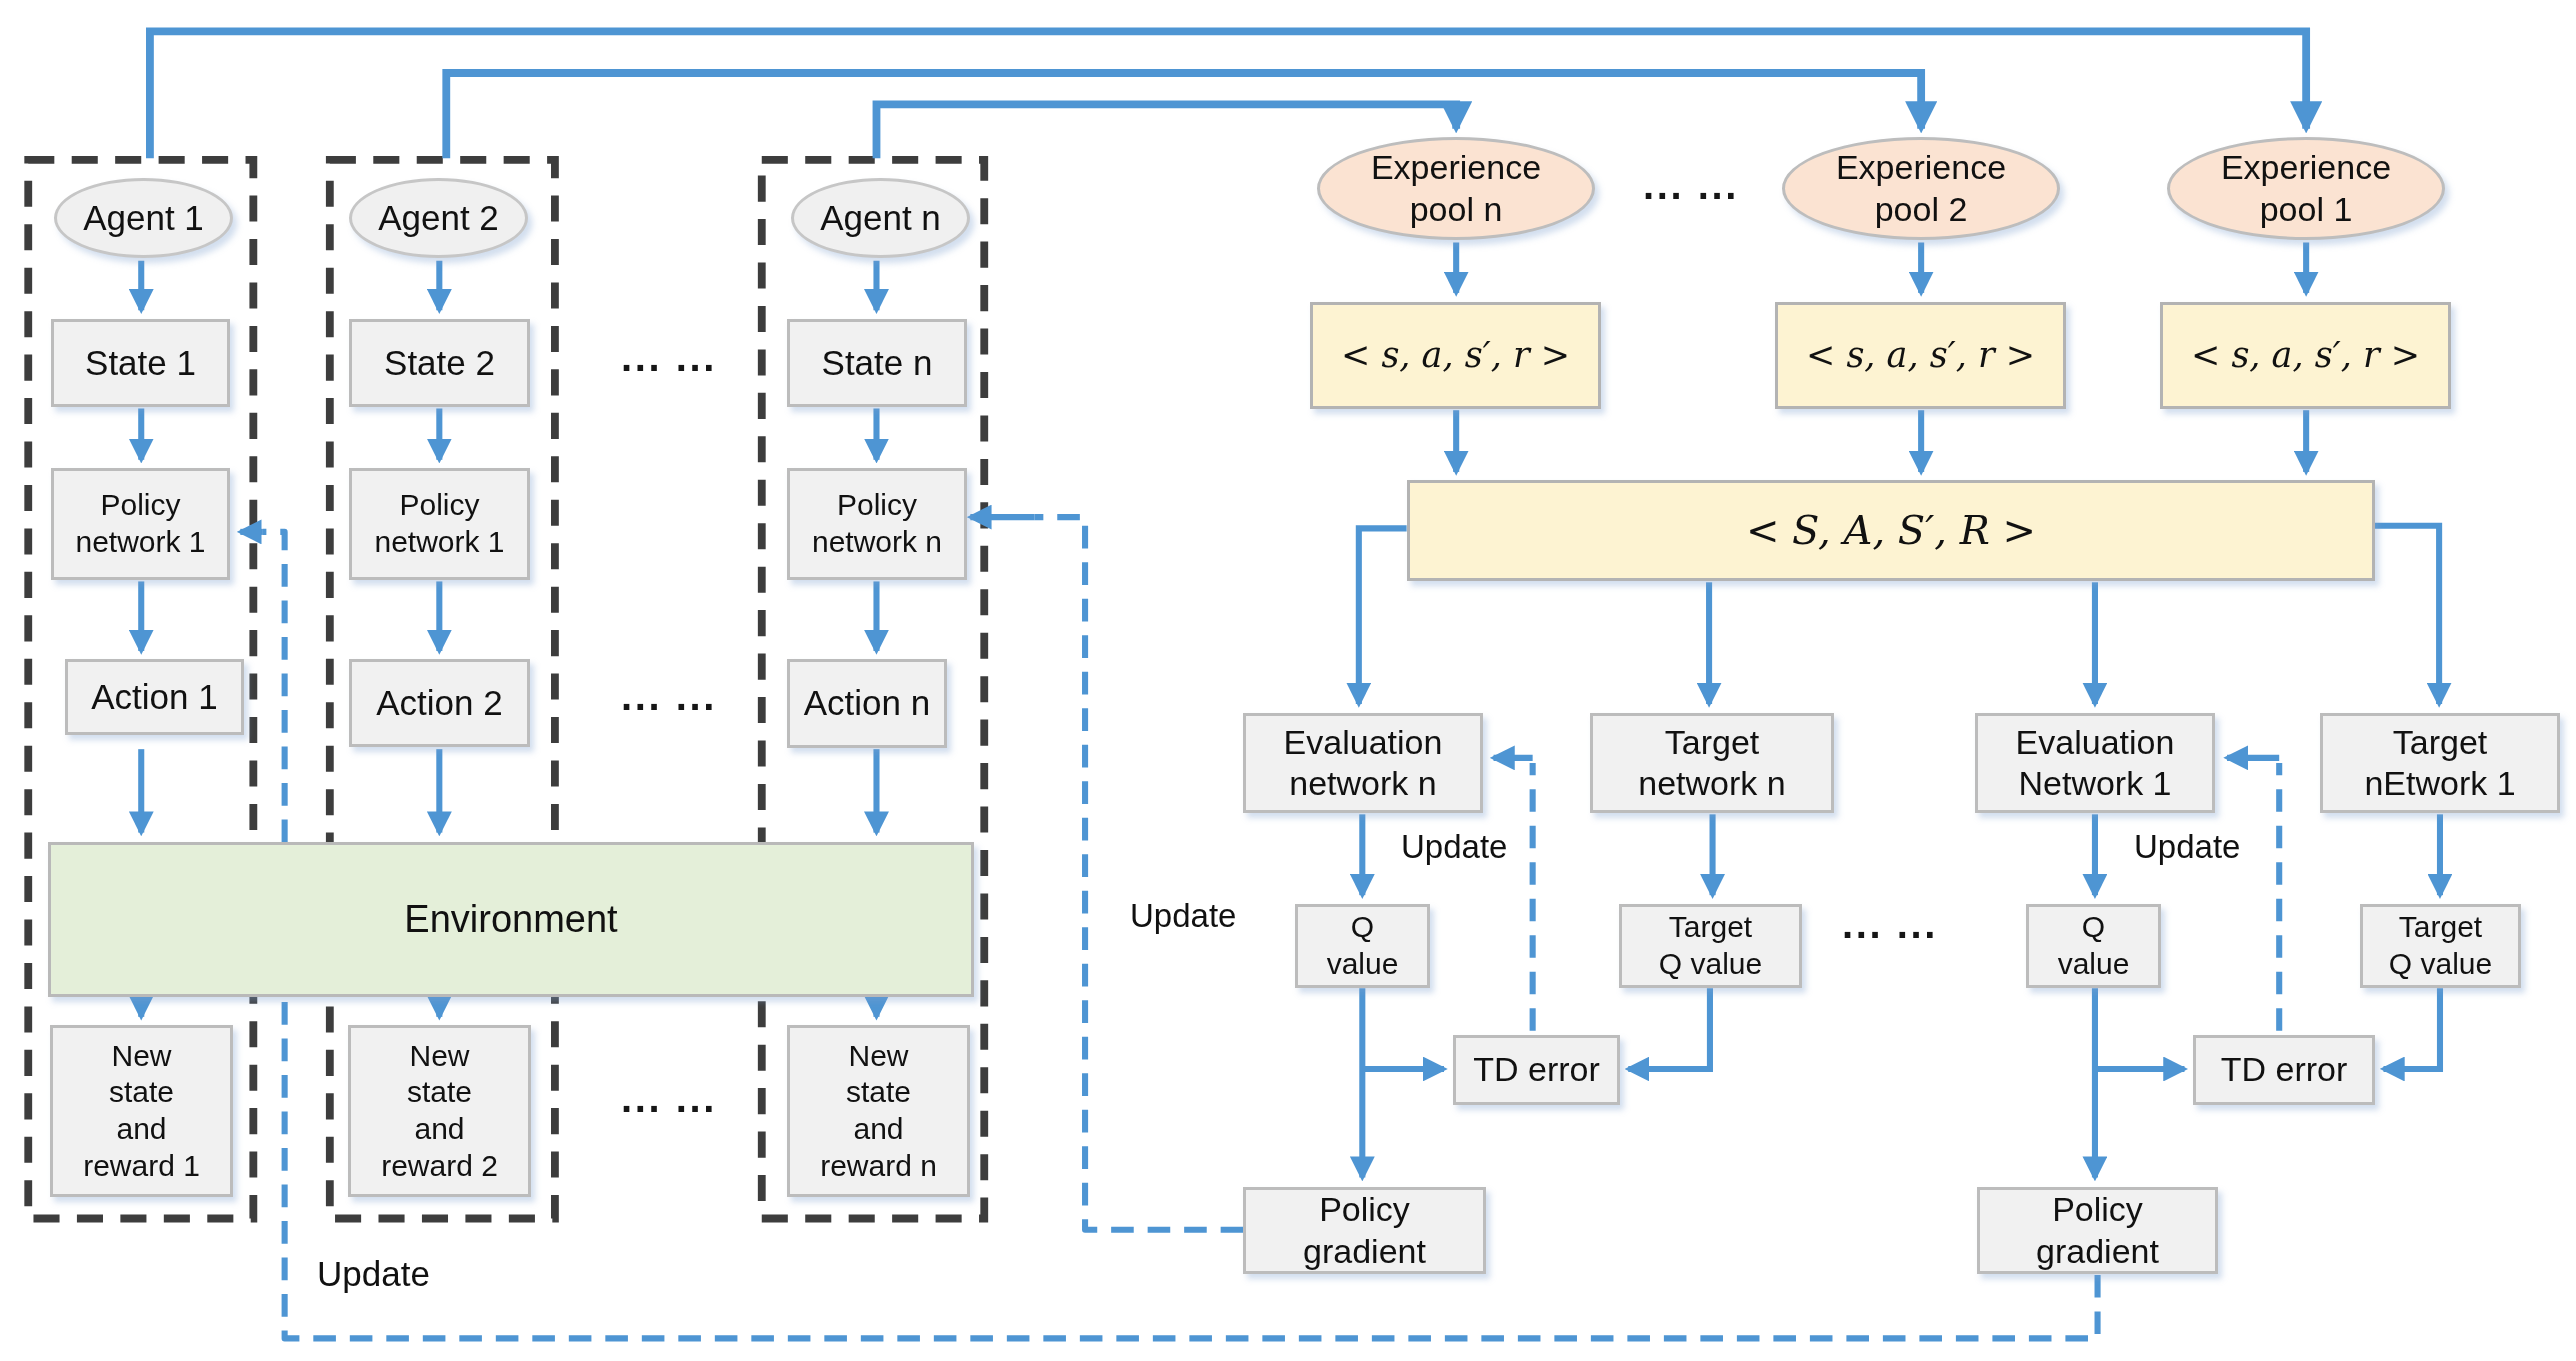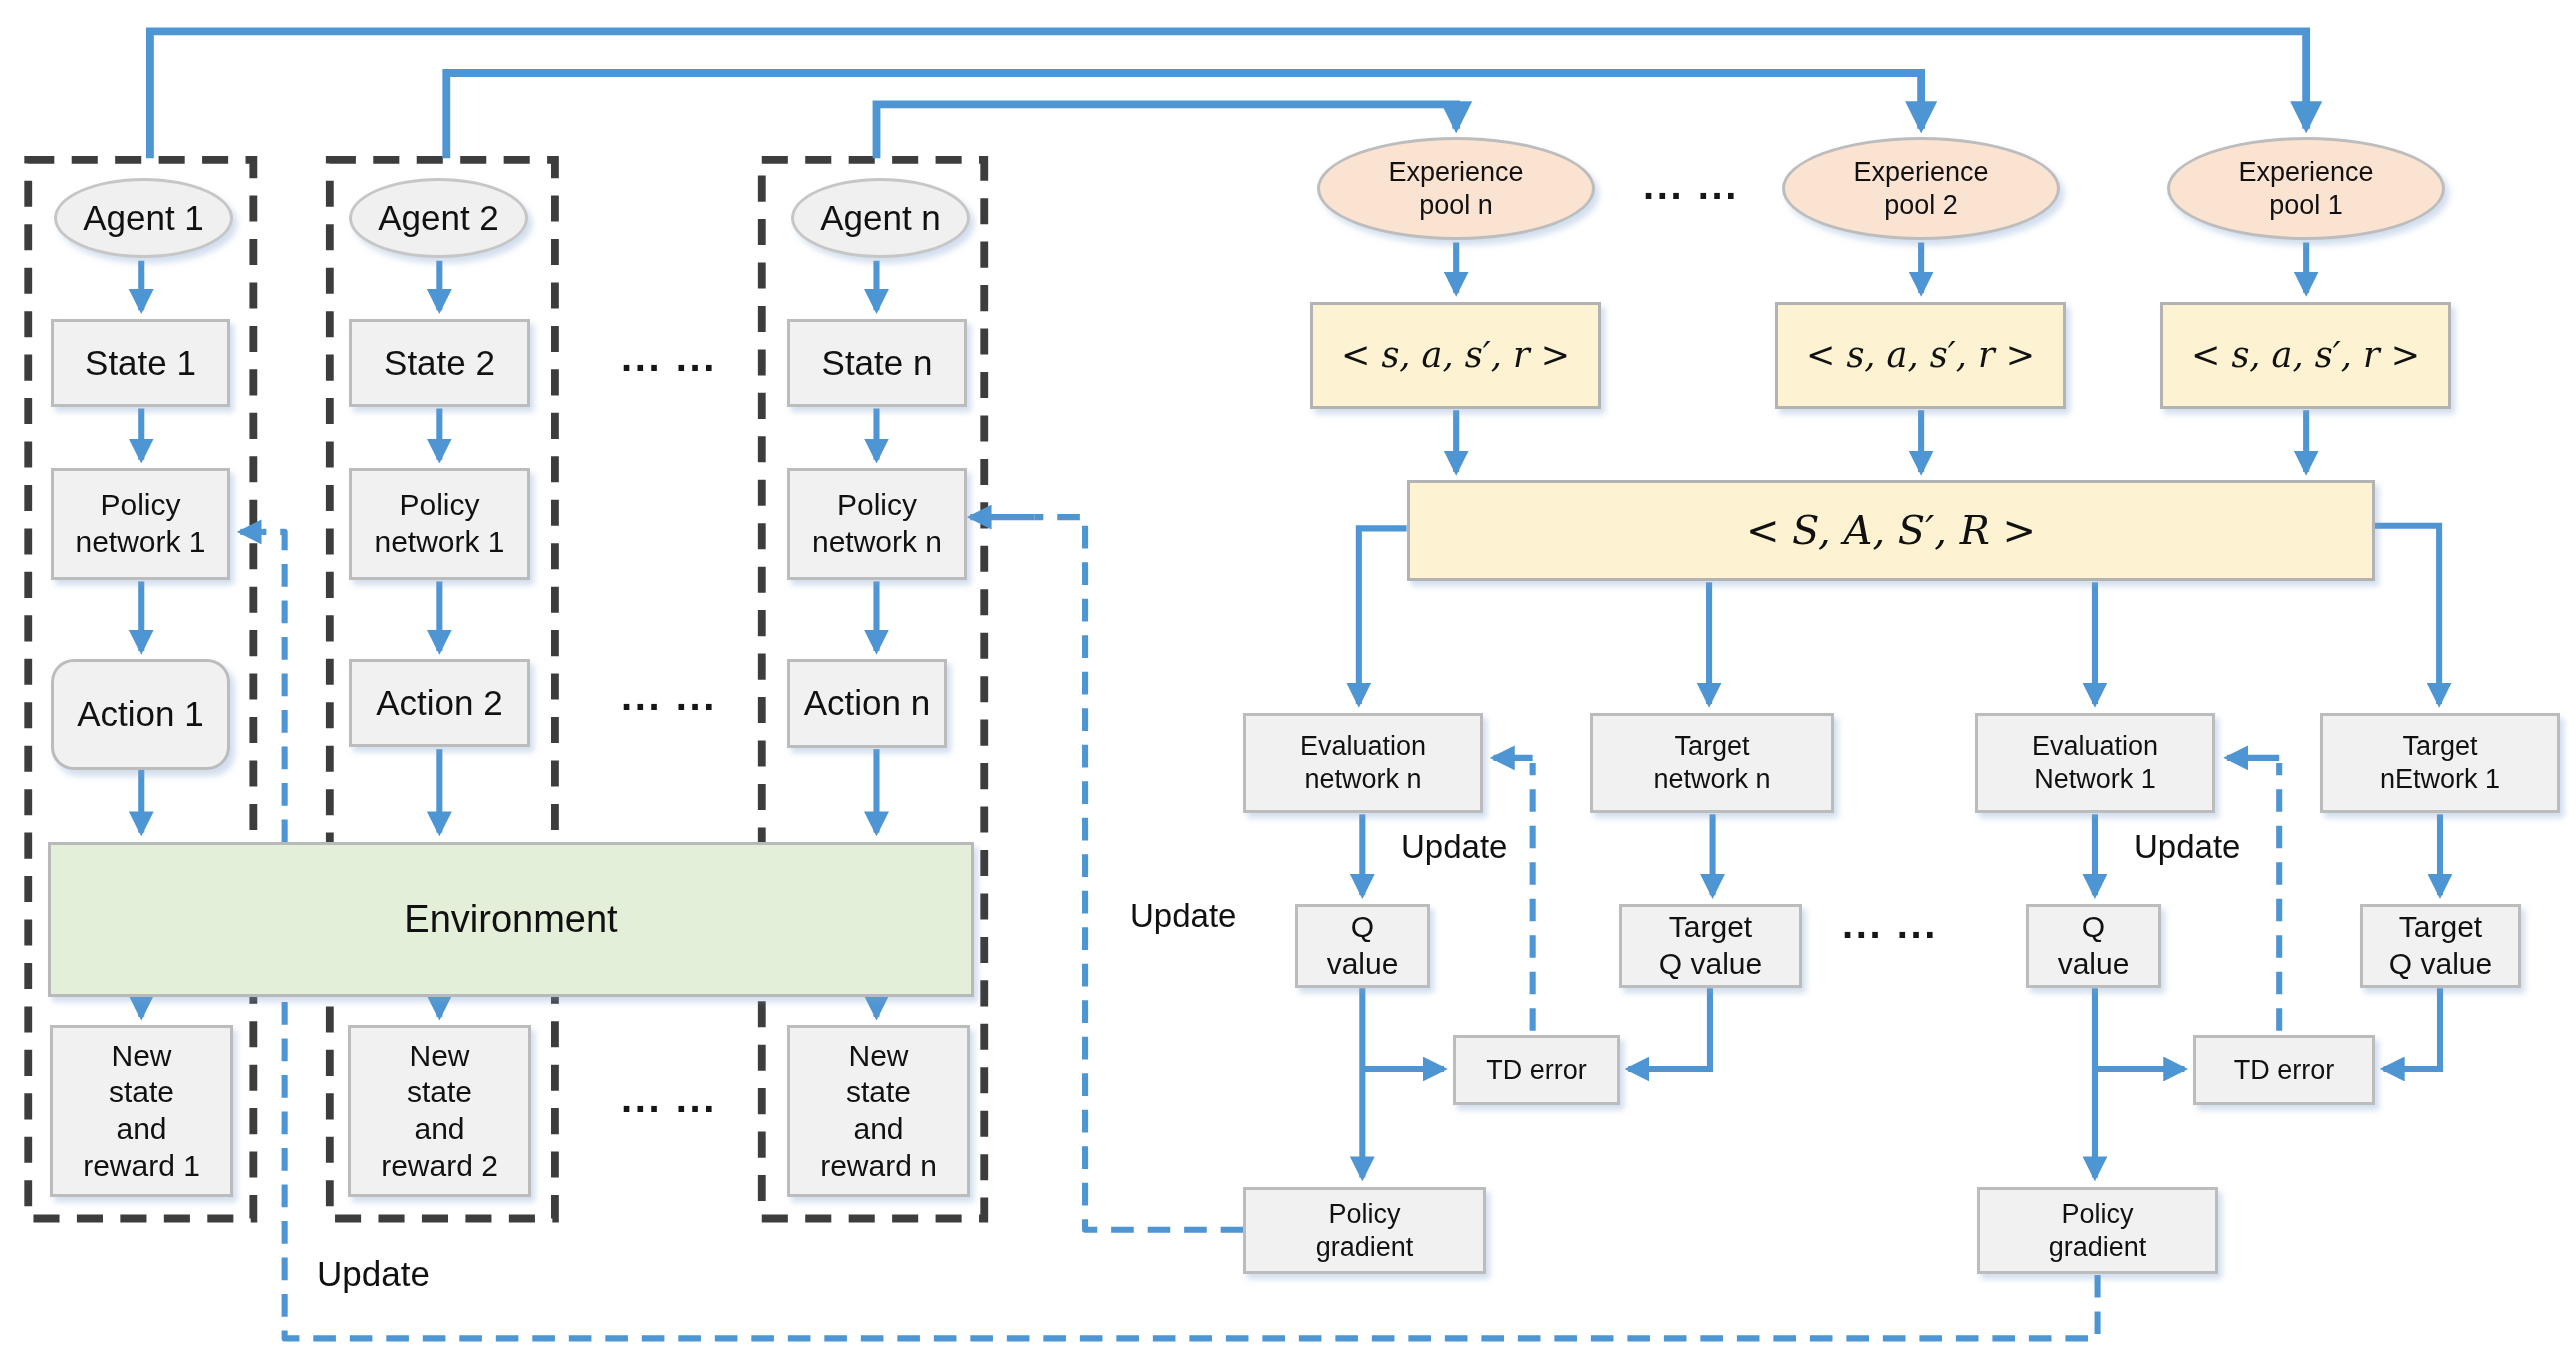--- a/index.html
+++ b/index.html
@@ -14,21 +14,21 @@
     font-size:33px;line-height:1.22;
     box-shadow:4.3px 5.2px 6px rgba(125,160,205,0.35);
   }
   .ellipse{border-radius:50%;border-color:#c6c6c6;background:#f0f0f0;}
   .peach{background:#fbe3d2;border-color:#bdbdbd;}
   .yellow{background:#fdf3d2;border-color:#b3b3b3;}
   .green{background:#e4efd9;border-color:#b9b9b9;}
   .math{font-family:"DejaVu Serif", serif;font-style:italic;font-size:35px;}
   .bigmath{font-family:"DejaVu Serif", serif;font-style:italic;font-size:40px;}
   .f34{font-size:30px;}
-  .f36{font-size:27px;}
+  .f36{font-size:34px;}
   .f40{font-size:35px;}
   .f44{font-size:38px;}
   .lbl{position:absolute;color:#111;font-size:33px;white-space:pre-line;}
   .dots{position:absolute;color:#161616;font-weight:bold;font-size:40px;
         letter-spacing:2.6px;text-align:center;white-space:pre-line;}
 </style>
 </head>
 <body>
 
 <div id="canvas">
@@ -116,21 +116,21 @@
 
       <path d="M2413,1467 L2413,1540 L327,1540 L327,612 L302,612" stroke-dasharray="26 16"></path>
       <path d="M302,612 L276,612" marker-end="url(#arw)"></path>
     </g>
   </svg>
 
   <div class="box ellipse f40" style="left:54px;top:178px;width:179px;height:80px;">Agent 1</div>
   <div class="box f40" style="left:51px;top:319px;width:179px;height:88px;">State 1</div>
   <div class="box f34" style="left:51px;top:468px;width:179px;height:112px;">Policy
 network 1</div>
-  <div class="box f40" style="left:51px;top:659px;width:179px;height:111px;border-radius:23px;">Action 1</div>
+  <div class="box f40" style="left:65px;top:659px;width:179px;height:76px;">Action 1</div>
   <div class="box f34" style="left:50px;top:1025px;width:183px;height:172px;">New
 state
 and
 reward 1</div>
 
   <div class="box ellipse f40" style="left:349px;top:178px;width:179px;height:80px;">Agent 2</div>
   <div class="box f40" style="left:349px;top:319px;width:181px;height:88px;">State 2</div>
   <div class="box f34" style="left:349px;top:468px;width:181px;height:112px;">Policy
 network 1</div>
   <div class="box f40" style="left:349px;top:659px;width:181px;height:88px;">Action 2</div>

